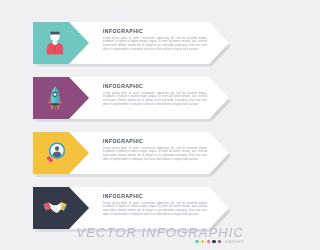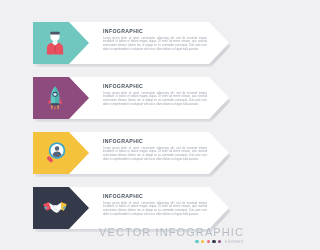--- a/index.html
+++ b/index.html
@@ -108,25 +108,26 @@
   }
 
   
   .footer {
     position: absolute;
     right: 6px;
     bottom: 6px;
     text-align: right;
   }
   .footer-title {
-    font-size: 11px;
+    font-size: 13px;
     letter-spacing: 1.1px;
     color: #b6bcc6;
     line-height: 9px;
     white-space: nowrap;
+    font-style: italic;
   }
   .footer-sub-line {
     display: flex;
     align-items: center;
     justify-content: flex-end;
     gap: 2.5px;
     margin-top: 2px;
   }
   .dots {
     display: flex;

